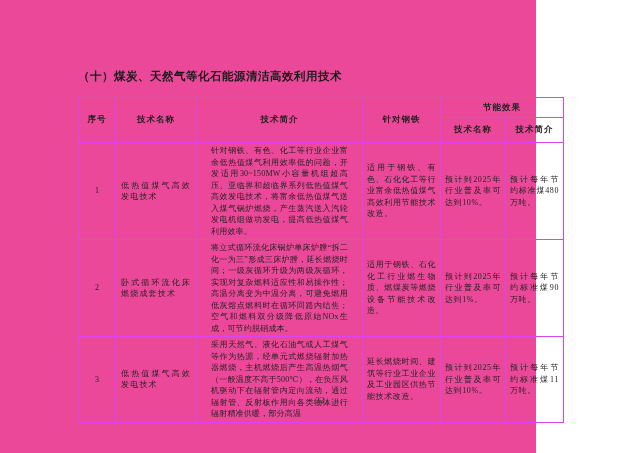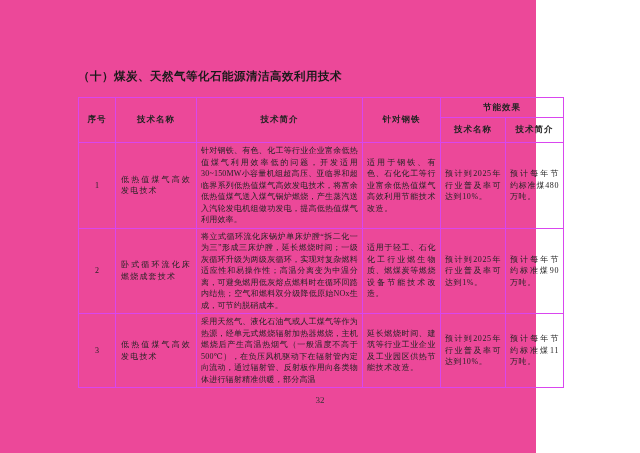--- a/index.html
+++ b/index.html
@@ -43,21 +43,21 @@
   .hdr-effect-row th { height: 20px; }
   .hdr-sub-row th { height: 25px; }
   td.c-index { text-align: center; }
   td.c-name {
     text-align: justify;
     padding: 16px 5px;
     letter-spacing: 1.2px;
   }
   td.c-intro {
     text-align: justify;
-    padding: 2px 4px;
+    padding: 2px 14px;
     letter-spacing: 0.2px;
   }
   td.c-scope, td.c-potential, td.c-capacity {
     text-align: justify;
     padding: 2px 4px;
     letter-spacing: 0.6px;
   }
   tr.body-row-1 td, tr.body-row-2 td { height: 85px; }
   tr.body-row-3 td { height: 73px; }
   .page-number {
@@ -104,21 +104,21 @@
         <td class="c-name">低热值煤气高效发电技术</td>
         <td class="c-intro">针对钢铁、有色、化工等行业企业富余低热值煤气利用效率低的问题，开发适用30~150MW小容量机组超高压、亚临界和超临界系列低热值煤气高效发电技术，将富余低热值煤气送入煤气锅炉燃烧，产生蒸汽送入汽轮发电机组做功发电，提高低热值煤气利用效率。</td>
         <td class="c-scope">适用于钢铁、有色、石化化工等行业富余低热值煤气高效利用节能技术改造。</td>
         <td class="c-potential">预计到2025年行业普及率可达到10%。</td>
         <td class="c-capacity">预计每年节约标准煤480万吨。</td>
       </tr>
       <tr class="body-row-2">
         <td class="c-index">2</td>
         <td class="c-name">卧式循环流化床燃烧成套技术</td>
         <td class="c-intro">将立式循环流化床锅炉单床炉膛“拆二化一为三”形成三床炉膛，延长燃烧时间；一级灰循环升级为两级灰循环，实现对复杂燃料适应性和易操作性；高温分离变为中温分离，可避免燃用低灰熔点燃料时在循环回路内结焦；空气和燃料双分级降低原始NOx生成，可节约脱硝成本。</td>
-        <td class="c-scope">适用于轻工、石化化工行业燃生物质、燃煤炭等燃烧设备节能技术改造。</td>
+        <td class="c-scope">适用于钢铁、石化化工行业燃生物质、燃煤炭等燃烧设备节能技术改造。</td>
         <td class="c-potential">预计到2025年行业普及率可达到1%。</td>
         <td class="c-capacity">预计每年节约标准煤90万吨。</td>
       </tr>
       <tr class="body-row-3">
         <td class="c-index">3</td>
         <td class="c-name">低热值煤气高效发电技术</td>
         <td class="c-intro">采用天然气、液化石油气或人工煤气等作为热源，经单元式燃烧辐射加热器燃烧，主机燃烧后产生高温热烟气（一般温度不高于500℃），在负压风机驱动下在辐射管内定向流动，通过辐射管、反射板作用向各类物体进行辐射精准供暖，部分高温</td>
         <td class="c-scope">延长燃烧时间、建筑等行业工业企业及工业园区供热节能技术改造。</td>
         <td class="c-potential">预计到2025年行业普及率可达到10%。</td>
         <td class="c-capacity">预计每年节约标准煤11万吨。</td>

